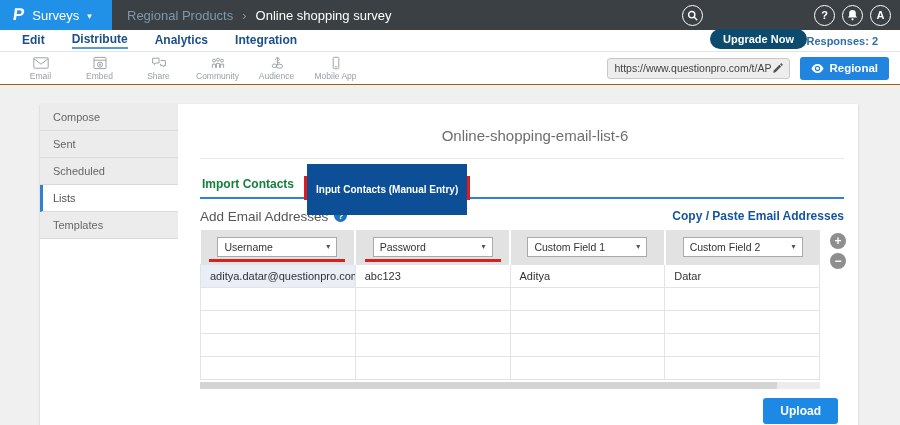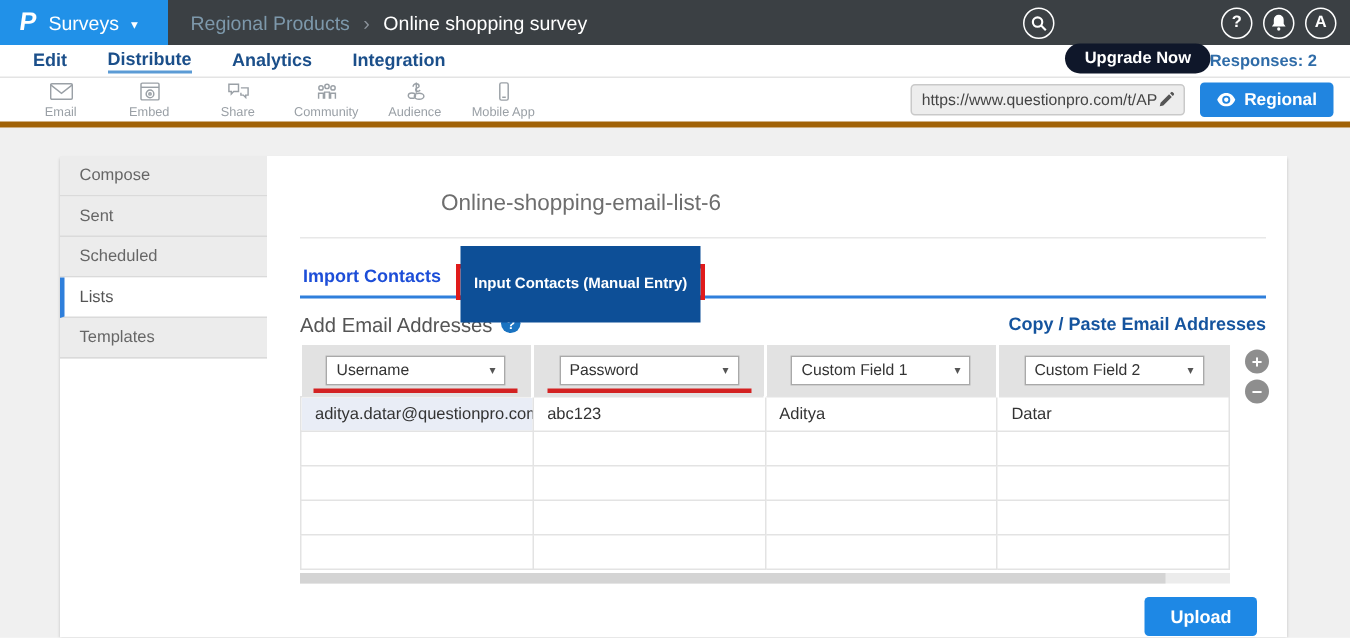--- a/index.html
+++ b/index.html
@@ -15,33 +15,33 @@
   .menu-caret { font-size:9px; margin-top:1px; }
   .breadcrumb { display:flex; align-items:center; gap:9px; margin-left:15px; font-size:13px; }
   .crumb-folder { color:#7d98ab; }
   .crumb-sep { color:#8a9199; font-size:13px; }
   .crumb-survey { color:#fff; }
   .topbar-right { margin-left:auto; display:flex; align-items:center; gap:7px; padding-right:9px; }
   .circle-btn { width:21px; height:21px; border:1.5px solid #fff; border-radius:50%;
     color:#fff; display:flex; align-items:center; justify-content:center;
     font-size:11px; font-weight:bold; flex-shrink:0; cursor:pointer; }
   .circle-btn svg { display:block; }
-  .upgrade-btn { background:#0f172a; color:#fff; font-size:11px; font-weight:bold;
+  .upgrade-btn { background:#0c4a6e; color:#fff; font-size:11px; font-weight:bold;
     border-radius:11px; padding:4px 13px; cursor:pointer;margin-top:48px; }
 
   
   .navbar { height:22px; background:#fff; display:flex; align-items:center;
     padding:0 22px; border-bottom:1px solid #e4e4e4; }
   .nav-item { font-size:12px; font-weight:bold; color:#1b4f8a; margin-right:27px;
     padding-bottom:1px; cursor:pointer; }
   .nav-item.active { border-bottom:2px solid #5b9bd5; }
   .responses { margin-left:auto; font-size:11px; font-weight:bold; color:#2f6ca8; cursor:pointer; }
 
   
-  .toolbar { height:33px; background:#fff; border-bottom:4px solid #a16207;
+  .toolbar { height:33px; background:#fff; border-bottom:1px solid #a16207;
     display:flex; align-items:center; padding:0 11px; }
   .channel { width:59px; display:flex; flex-direction:column; align-items:center;
     color:#9aa0a6; cursor:pointer; }
   .channel svg { width:16px; height:14px; }
   .channel-label { font-size:8.5px; margin-top:1px; white-space:nowrap; }
   .url-box { margin-left:auto; width:183px; height:21px; background:#ededed;
     border:1px solid #c9c9c9; border-radius:3px; display:flex; align-items:center;
     padding:0 6px; cursor:text; }
   .url-text { font-size:10.5px; color:#444; white-space:nowrap; overflow:hidden; flex:1; }
   .pencil { flex-shrink:0; cursor:pointer; }
@@ -52,25 +52,25 @@
   
   .page { height:248px; padding-top:19px; }
   .card { margin-left:40px; width:818px; height:321px; background:#fff;
     box-shadow:0 1px 2px rgba(0,0,0,.2); display:flex; }
   .sidebar { width:138px; flex-shrink:0; }
   .side-item { height:27px; background:#ececec; border-bottom:1px solid #dadada;
     display:flex; align-items:center; padding-left:13px; font-size:11px; color:#666; cursor:pointer; }
   .side-item.active { background:#fff; border-left:3px solid #2f7fdb; padding-left:10px; color:#555; }
 
   .content { flex:1; padding:0 14px 0 22px; position:relative; }
-  .list-title { margin:23px 0 0 94px; font-size:15px; color:#6e6e6e; }
+  .list-title { margin:23px 0 0 26px; font-size:15px; color:#6e6e6e;text-align:center; }
   .title-divider { border:none; border-top:1px solid #e8e8e8; margin-top:14px; }
 
   .tabs { margin-top:11px; border-bottom:2px solid #2f7fdb; display:flex; align-items:flex-end; }
-  .tab-import { font-size:12px; font-weight:bold; color:#1d4ed8; padding:7px 10px 6px 2px; cursor:pointer; }
+  .tab-import { font-size:12px; font-weight:bold; color:#15803d; padding:7px 10px 6px 2px; cursor:pointer; }
   .tab-active-wrap { border:3px solid #e01b1b; margin-bottom:-3px; position:relative; z-index:2; }
   .tab-active { background:#0d4f97; color:#fff; font-size:10px; font-weight:bold;
     padding:20px 9px; cursor:pointer; white-space:nowrap; }
 
   .section-row { margin-top:10px; display:flex; }
   .section-title { font-size:13.5px; color:#555; }
   .help-badge { width:13px; height:13px; border-radius:50%; background:#1a73c1; color:#fff;
     font-size:9px; font-weight:bold; display:inline-flex; align-items:center;
     justify-content:center; margin-left:6px; cursor:pointer; }
   .copy-link { margin-left:auto; font-size:12px; font-weight:bold; color:#15549e; cursor:pointer; }

